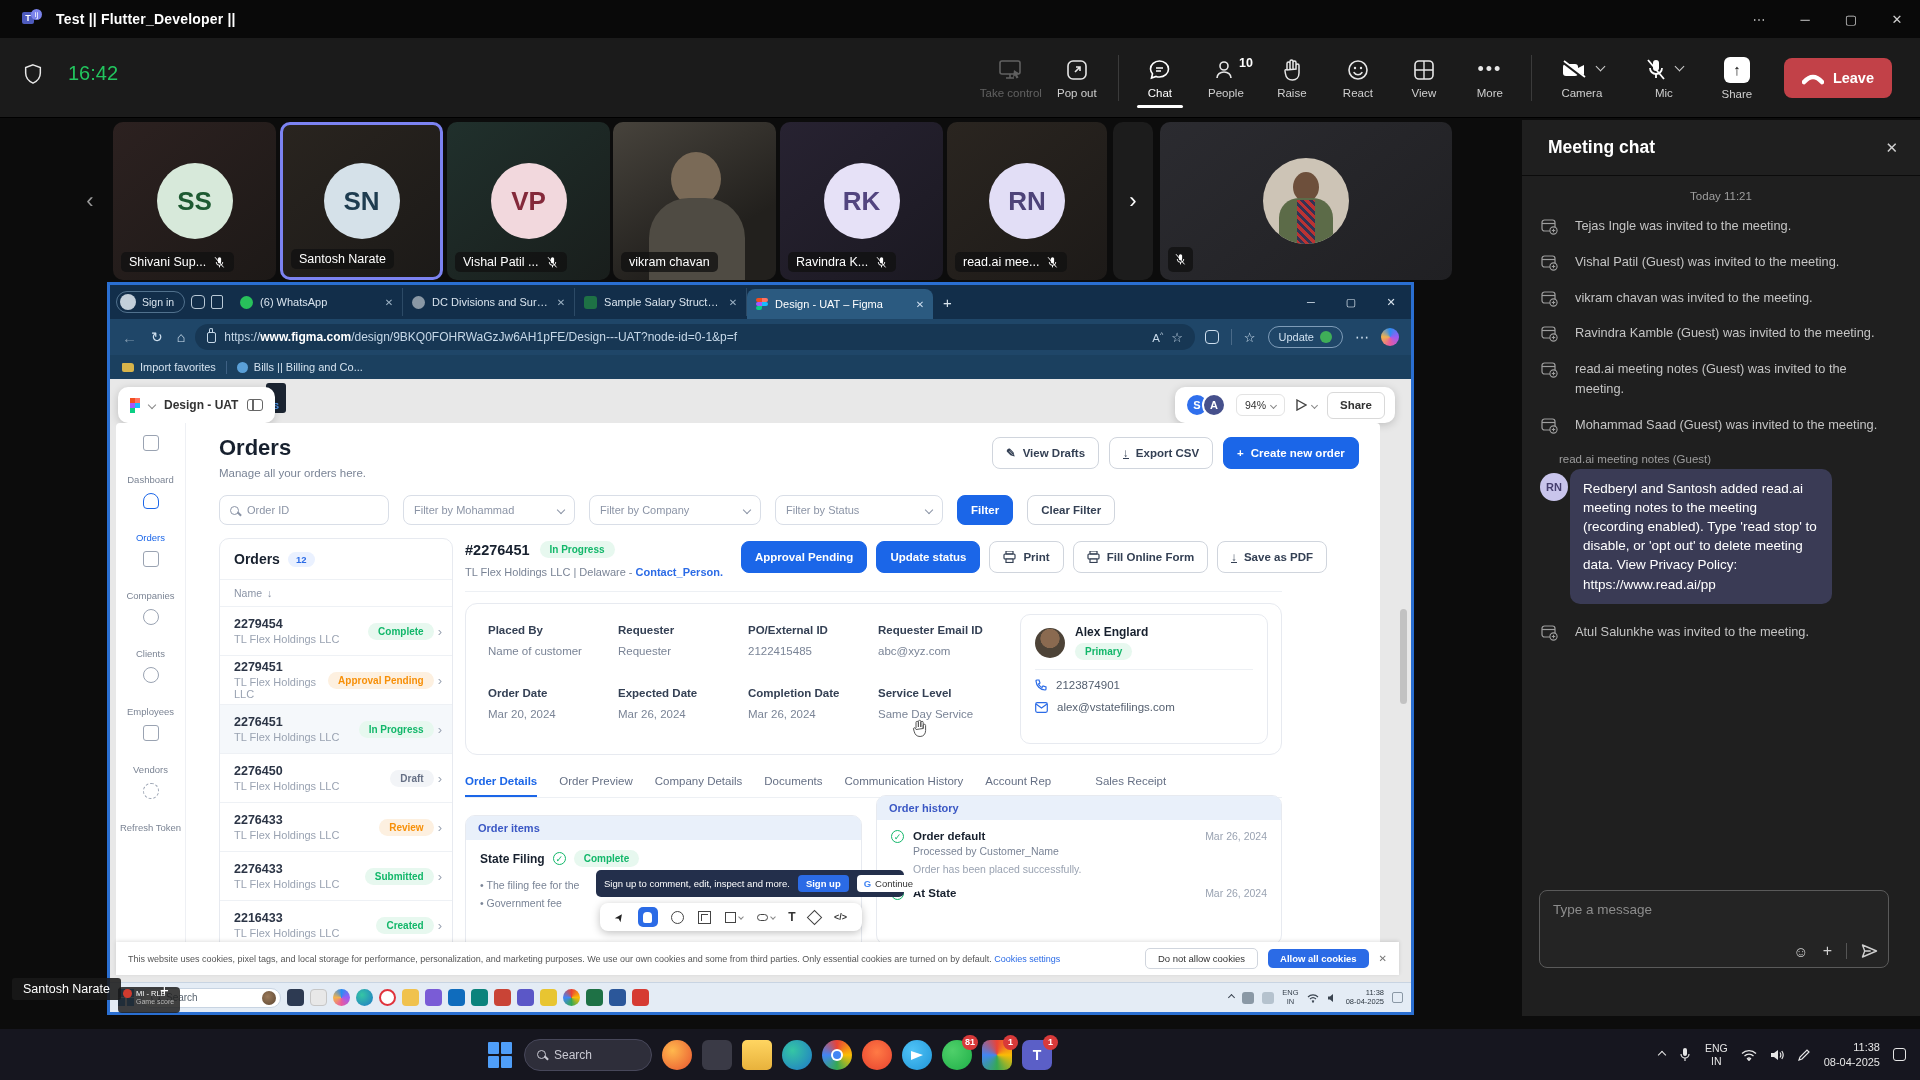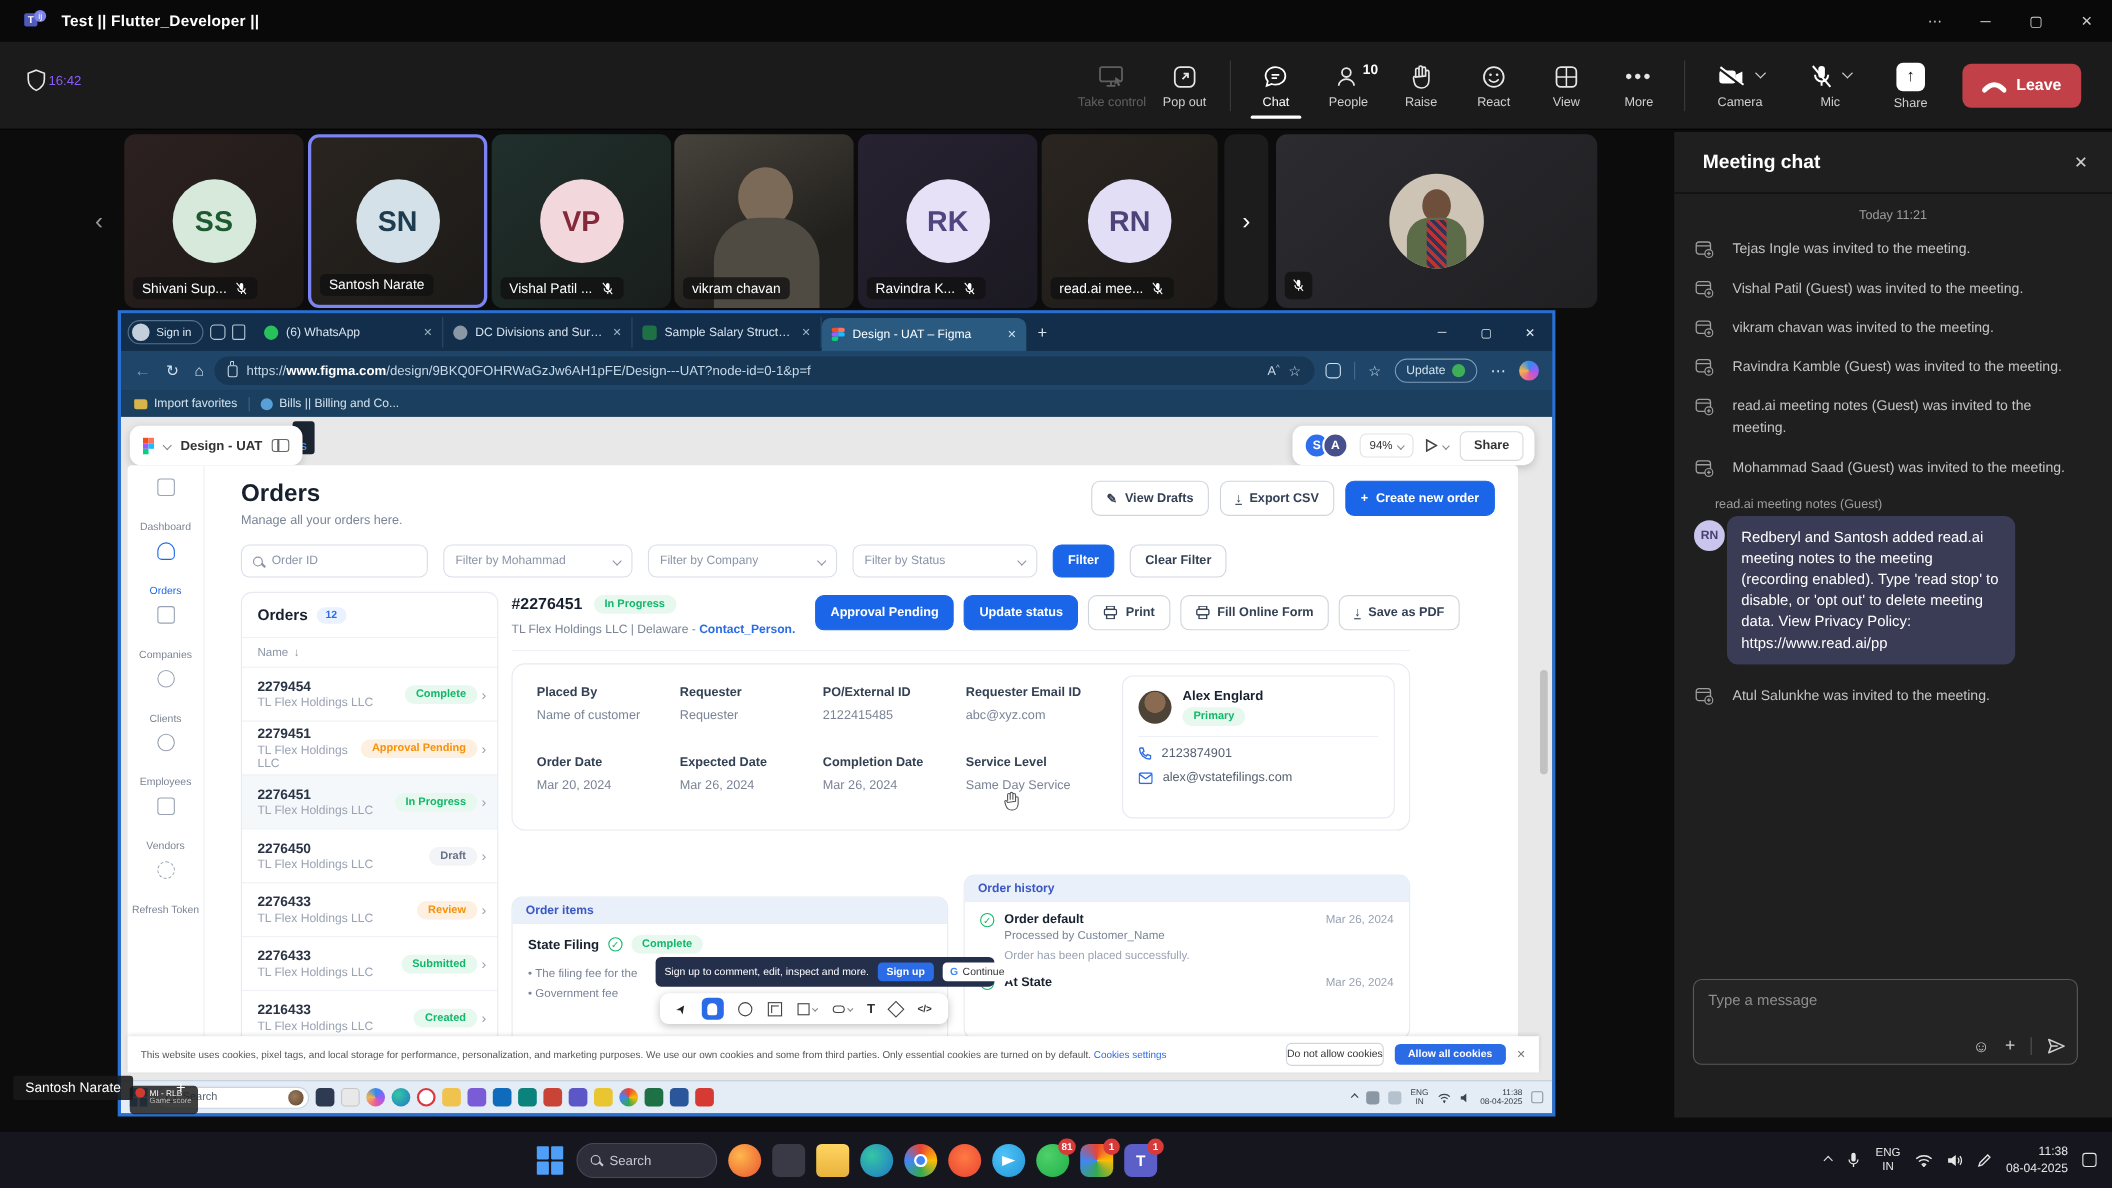--- a/index.html
+++ b/index.html
@@ -7,21 +7,21 @@
   .abs{position:absolute}
   .screen{position:relative;width:1920px;height:1080px;background:#0c0c0c}
   
   .titlebar{position:absolute;left:0;top:0;width:1920px;height:38px;background:#090909;display:flex;align-items:center;color:#fff}
   .t-logo{width:20px;height:20px;margin-left:22px;position:relative}
   .t-logo .blk1{position:absolute;left:0;top:3px;width:12px;height:12px;background:#4e5bbd;border-radius:2px;color:#fff;font-size:9px;font-weight:bold;text-align:center;line-height:12px}
   .t-logo .blk2{position:absolute;right:0;top:0;width:11px;height:11px;background:#7b83eb;border-radius:50% 50% 50% 50%;color:#fff;font-size:8px;text-align:center;line-height:11px}
   .titlebar .wt{margin-left:14px;font-size:14px;font-weight:bold;letter-spacing:.2px}
   .win-ctl{position:absolute;top:0;height:38px;width:46px;display:flex;align-items:center;justify-content:center;color:#cfcfcf;font-size:13px}
   .meetbar{position:absolute;left:0;top:38px;width:1920px;height:80px;background:#1b1b1b;border-bottom:1px solid #000}
-  .clockwrap{position:absolute;left:22px;top:24px;display:flex;align-items:center;gap:0;color:#8b5cf6;font-size:12px}
+  .clockwrap{position:absolute;left:22px;top:24px;display:flex;align-items:center;gap:24px;color:#22c55e;font-size:20px}
   .mbtns{position:absolute;right:28px;top:6px;height:68px;display:flex;align-items:center}
   .mbtn{width:66px;display:flex;flex-direction:column;align-items:center;gap:5px;color:#d8d8d8;position:relative;cursor:pointer}
   .mbtn .lbl{font-size:11.5px;color:#cfcfcf;white-space:nowrap}
   .mbtn.disabled{opacity:.38}
   .mbtn.active::after{content:"";position:absolute;bottom:-9px;width:46px;height:3px;background:#fff;border-radius:2px}
   .vdiv{width:1px;height:46px;background:#3b3b3b;margin:0 8px}
   .pcount{position:absolute;top:-2px;right:6px;font-size:12.5px;font-weight:bold;color:#fff}
   .chevmini{display:inline-block;width:7px;height:7px;border-right:1.6px solid #cfcfcf;border-bottom:1.6px solid #cfcfcf;transform:rotate(45deg);margin-left:9px;margin-top:-6px}
   .sharebox{width:26px;height:26px;background:#fff;border-radius:6px;color:#111;font-size:15px;font-weight:bold;display:flex;align-items:center;justify-content:center}
   .leavebtn{height:40px;border-radius:8px;background:#c24148;color:#fff;display:flex;align-items:center;gap:9px;padding:0 18px;font-size:14.5px;font-weight:bold;margin-left:14px;cursor:pointer}
@@ -654,20 +654,30 @@
             <div style="display:flex;align-items:center;gap:9px;font-size:11.5px;color:#556070;margin-top:10px">
               <svg width="13" height="11" viewBox="0 0 13 11">
                   <rect x="0.7" y="0.7" width="11.6" height="9.6" rx="1.5" fill="none" stroke="#2b6be6" stroke-width="1.2"></rect>
                   <path d="M1 2l5.5 4L12 2" fill="none" stroke="#2b6be6" stroke-width="1.2"></path>
                 </svg>
               <span>alex@vstatefilings.com</span>
             </div>
           </div>
         </div>
 
+        <div class="abs" style="left:349px;top:352px;width:817px;display:flex;gap:22px;border-bottom:1px solid #edf0f4">
+          <div class="dtab on">Order Details</div>
+          <div class="dtab">Order Preview</div>
+          <div class="dtab">Company Details</div>
+          <div class="dtab">Documents</div>
+          <div class="dtab">Communication History</div>
+          <div class="dtab">Account Rep</div>
+          <div class="dtab"></div>
+          <div class="dtab">Sales Receipt</div>
+        </div>
 
         <div class="abs" style="left:349px;top:392px;width:397px;height:150px;border:1px solid #e7eaf0;border-radius:10px">
           <div class="cardhead">Order items</div>
           <div style="padding:10px 14px">
             <div style="display:flex;align-items:center;gap:8px">
               <span style="font-size:12px;font-weight:bold;color:#17202e">State Filing</span>
               <span class="ckcircle">✓</span>
               <span class="pill green">Complete</span>
             </div>
             <div style="margin-top:10px;font-size:10.5px;color:#7a8496;line-height:1.7">
@@ -734,21 +744,21 @@
           <span style="font-size:12px;font-weight:bold;color:#333">T</span>
           <div style="width:11px;height:11px;border:1.5px solid #444;transform:rotate(45deg)"></div>
           <span style="font-size:9px;font-weight:bold;color:#333">&lt;/&gt;</span>
         </div>
       </div>
 
       <div class="abs" style="right:4px;top:230px;width:7px;height:95px;background:#c2c2c2;border-radius:4px"></div>
 
       <div class="abs" style="left:6px;top:563px;width:1283px;height:33px;background:#fff;box-shadow:0 -1px 4px rgba(0,0,0,.12);display:flex;align-items:center;padding:0 12px;gap:10px">
         <span style="font-size:9px;color:#555;flex:1;white-space:nowrap;overflow:hidden;text-overflow:ellipsis"><span>This website uses cookies, pixel tags, and local storage for performance, personalization, and marketing purposes. We use our own cookies and some from third parties. Only essential cookies are turned on by default.</span> <span style="color:#2b6be6">Cookies settings</span></span>
-        <div style="border:1px solid #d0d5dd;border-radius:5px;font-size:9.5px;color:#333;padding:4px 0;white-space:nowrap">Do not allow cookies</div>
+        <div style="border:1px solid #d0d5dd;border-radius:5px;font-size:9.5px;color:#333;padding:4px 12px;white-space:nowrap">Do not allow cookies</div>
         <div style="background:#2b6be6;border-radius:5px;font-size:9.5px;color:#fff;font-weight:bold;padding:4px 12px;white-space:nowrap">Allow all cookies</div>
         <span style="font-size:10px;color:#777">✕</span>
       </div>
     </div>
 
     <div class="ptask">
       <div style="width:17px;height:17px;display:grid;grid-template-columns:7px 7px;gap:1.5px">
           <div style="background:#2d7dd2"></div>
           <div style="background:#2d7dd2"></div>
           <div style="background:#2d7dd2"></div>

